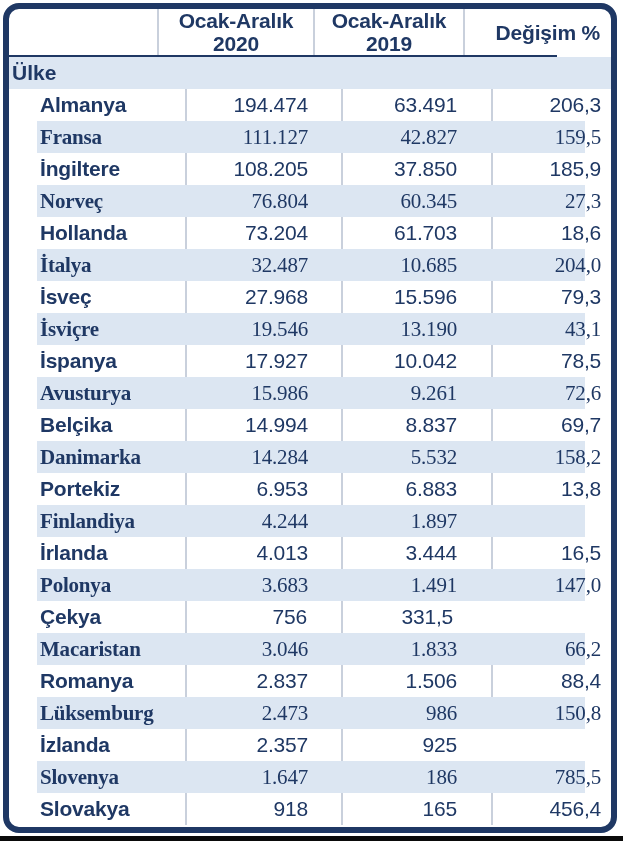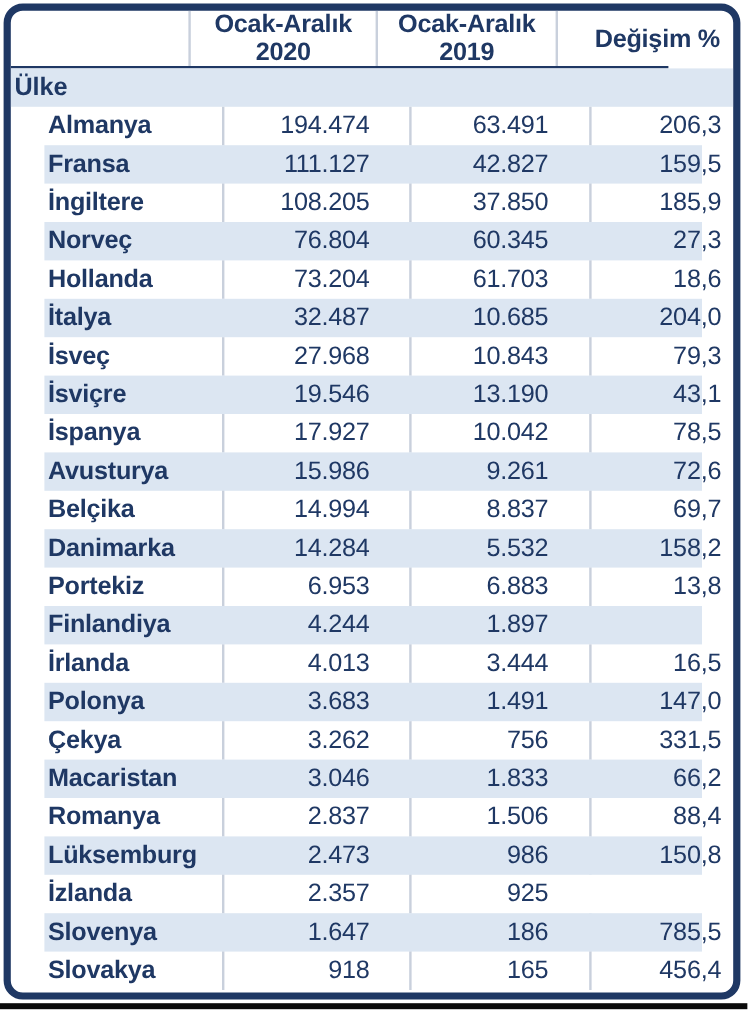--- a/index.html
+++ b/index.html
@@ -48,21 +48,21 @@
     background:var(--row-alt);
     display:flex;align-items:center;
     font-weight:bold;font-size:21px;
     padding-left:3px;
     width:602px;
   }
 
   
   .rows{width:602px;margin-left:28px;}
   .row{height:32px;align-items:stretch;}
-  .row.alt{background:var(--row-alt);}
+  .row.alt{background:var(--row-alt);font-family:Liberation Serif, serif;}
   .cell{
     display:flex;align-items:center;
     font-size:21px;
     letter-spacing:-0.2px;
     overflow:hidden;white-space:nowrap;
   }
   .c-country{font-weight:bold;padding-left:3px;}
   .c-num{justify-content:flex-end;}
   .c-2020{padding-right:33px;}
   .c-2019{padding-right:34px;}
@@ -143,21 +143,21 @@
   <div class="grid-row row alt">
     <div class="cell c-country">İtalya</div>
     <div class="cell c-num c-2020">32.487</div>
     <div class="cell c-num c-2019">10.685</div>
     <div class="cell c-num c-change">204,0</div>
   </div>
 
   <div class="grid-row row">
     <div class="cell c-country">İsveç</div>
     <div class="cell c-num c-2020">27.968</div>
-    <div class="cell c-num c-2019">10.843</div>
+    <div class="cell c-num c-2019">15.596</div>
     <div class="cell c-num c-change">79,3</div>
   </div>
 
   <div class="grid-row row alt">
     <div class="cell c-country">İsviçre</div>
     <div class="cell c-num c-2020">19.546</div>
     <div class="cell c-num c-2019">13.190</div>
     <div class="cell c-num c-change">43,1</div>
   </div>
 
@@ -211,21 +211,20 @@
 
   <div class="grid-row row alt">
     <div class="cell c-country">Polonya</div>
     <div class="cell c-num c-2020">3.683</div>
     <div class="cell c-num c-2019">1.491</div>
     <div class="cell c-num c-change">147,0</div>
   </div>
 
   <div class="grid-row row">
     <div class="cell c-country">Çekya</div>
-    <div class="cell c-num c-2020">3.262</div>
     <div class="cell c-num c-2019">756</div>
     <div class="cell c-num c-change">331,5</div>
   </div>
 
   <div class="grid-row row alt">
     <div class="cell c-country">Macaristan</div>
     <div class="cell c-num c-2020">3.046</div>
     <div class="cell c-num c-2019">1.833</div>
     <div class="cell c-num c-change">66,2</div>
   </div>

